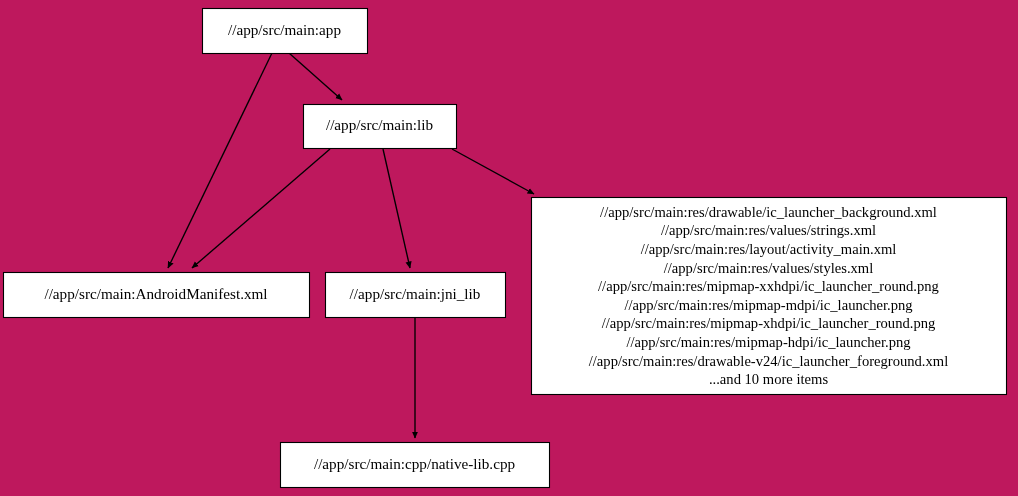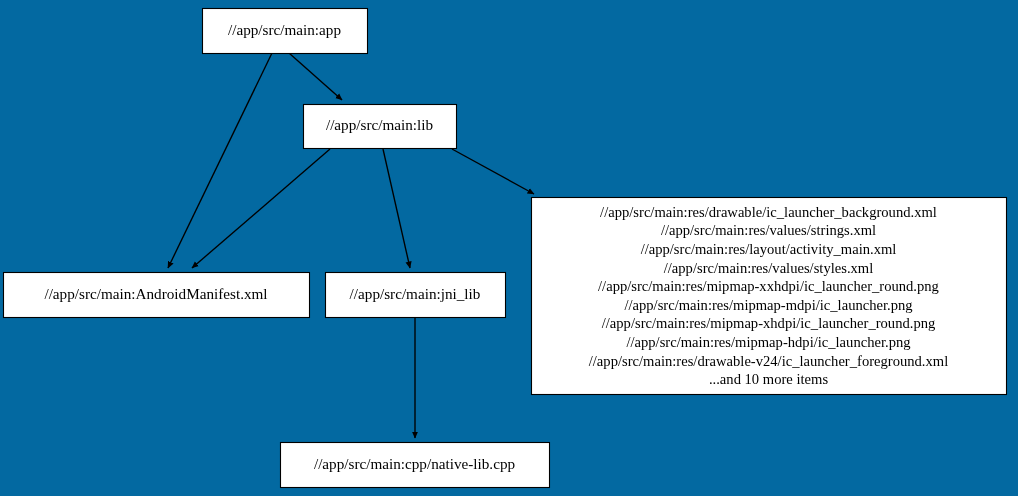--- a/index.html
+++ b/index.html
@@ -4,21 +4,21 @@
 <style>
   html, body {
     margin: 0;
     padding: 0;
     background: #ffffff;
   }
   #graph-root {
     position: relative;
     width: 1018px;
     height: 496px;
-    background: #0369a1;
+    background: #be185d;
     overflow: hidden;
     font-family: "Liberation Serif", "DejaVu Serif", serif;
   }
   svg#graph-canvas {
     position: absolute;
     top: 0;
     left: 0;
     width: 1018px;
     height: 496px;
     display: block;

